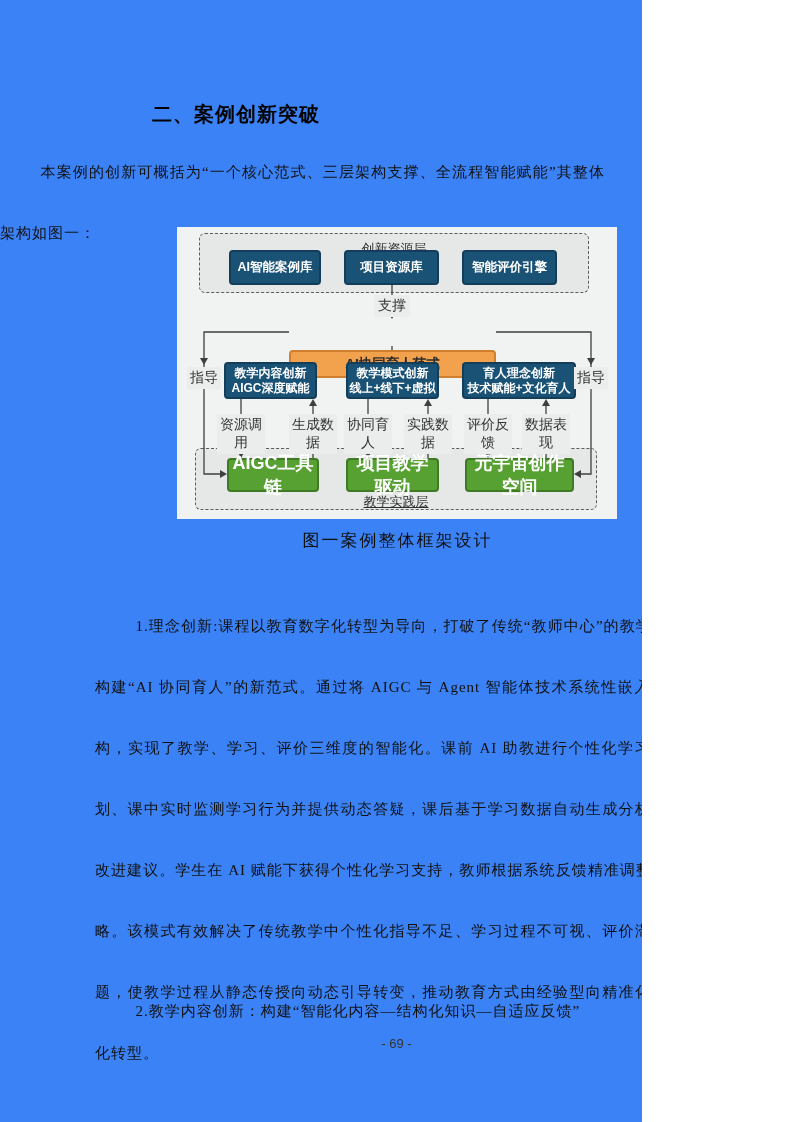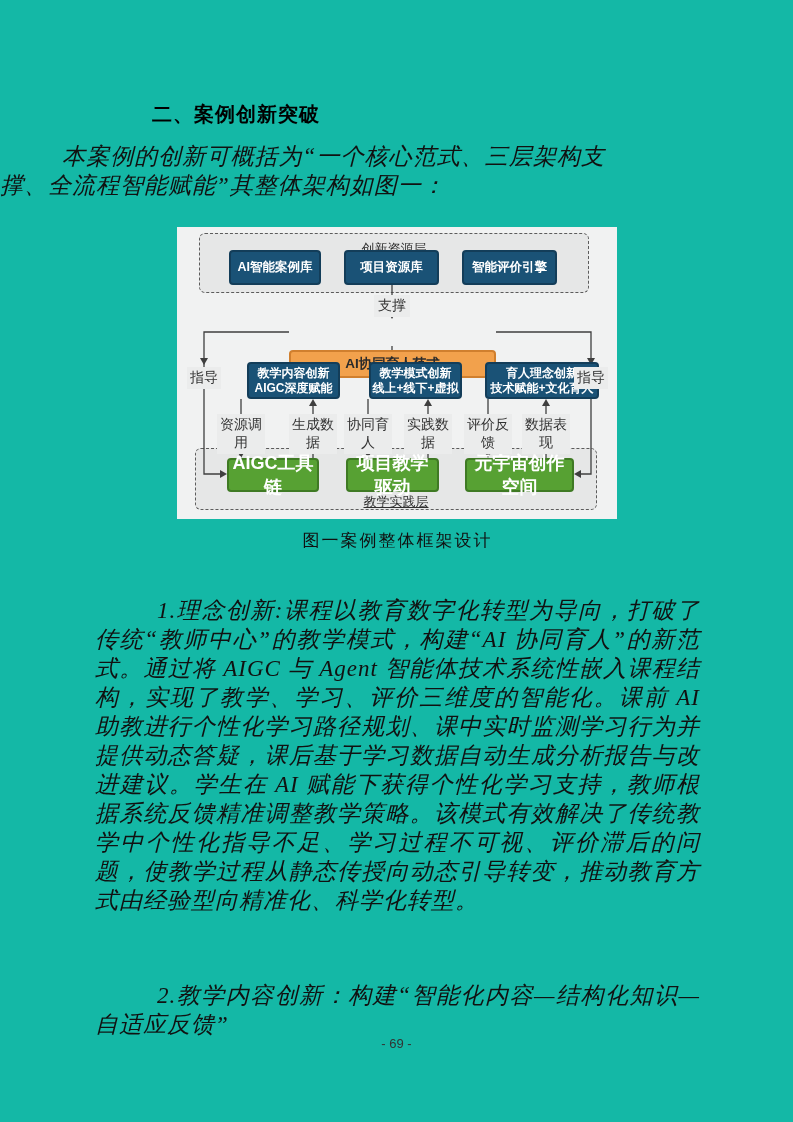--- a/index.html
+++ b/index.html
@@ -1,46 +1,45 @@
 <!DOCTYPE html>
 <html><head>
 <meta charset="utf-8">
 <style>
   * { margin: 0; padding: 0; box-sizing: border-box; }
   html, body { background: #ffffff; }
   .page {
     position: relative;
-    width: 793px;
+    width: 642px;
     height: 1122px;
-    background: #14b8a6;
+    background: #3b82f6;
     overflow: hidden;
     font-family: "Liberation Serif", serif;
     color: #1a1a1a;
   }
   .content { position: absolute; left: 95px; width: 605px; }
 
   .heading {
     position: absolute;
     top: 101px; left: 152px;
     font-family: "Liberation Sans", sans-serif;
     font-size: 20px;
     font-weight: bold;
     letter-spacing: 1px;
     color: #000;
   }
 
   .body-text {
     position: absolute;
     width: 605px;
-    font-size: 23px;
-    line-height: 29px;
+    font-size: 15px;
+    line-height: 61px;
     letter-spacing: 1px;
     text-align: justify;
     color: #111;
-    font-style: italic;
   }
   .body-text.indent { text-indent: 2.7em; }
   .intro { top: 142px; }
   .para1 { top: 596px; }
   .para2 { top: 981px; }
 
   
   .figure {
     position: absolute;
     left: 177px; top: 227px;
@@ -90,21 +89,21 @@
     color: #2b2b2b; font-size: 13.5px; font-weight: 600; margin-top: 32px;
   }
 
   .r1 { top: 23px; height: 35px; font-size: 12.5px; }
   .r1.b1 { left: 52px;  width: 92px; }
   .r1.b2 { left: 167px; width: 95px; }
   .r1.b3 { left: 285px; width: 95px; }
 
   .core { left: 112px; top: 91px; width: 207px; height: 28px; }
 
-  .r2 { top: 135px; height: 37px; font-size: 12px; line-height: 15px; margin-left: 23px; }
+  .r2 { top: 135px; height: 37px; font-size: 12px; line-height: 15px; }
   .r2.b1 { left: 47px;  width: 93px; }
   .r2.b2 { left: 169px; width: 93px; }
   .r2.b3 { left: 285px; width: 114px; }
 
   .g { top: 231px; height: 34px; font-size: 18px; }
   .g.g1 { left: 50px;  width: 92px; }
   .g.g2 { left: 169px; width: 93px; }
   .g.g3 { left: 288px; width: 109px; }
 
   .chip {

